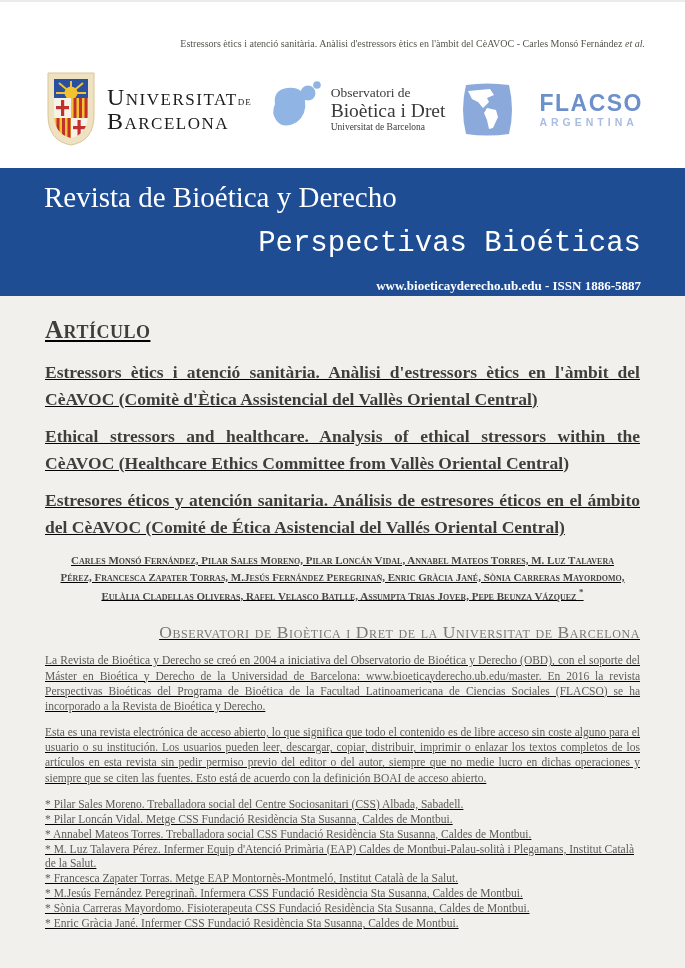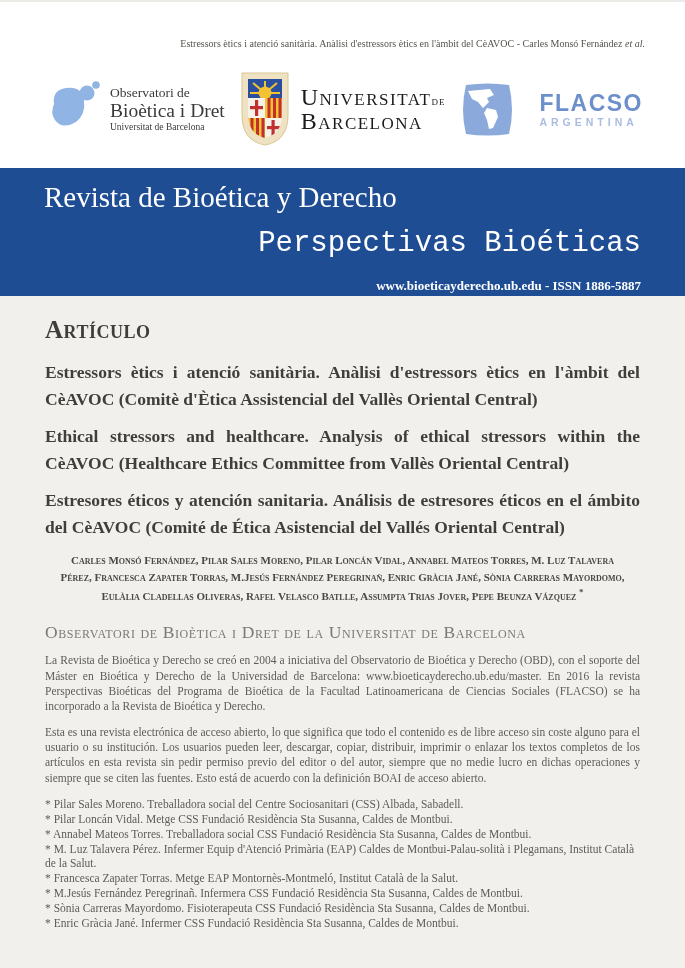--- a/index.html
+++ b/index.html
@@ -38,50 +38,37 @@
   .flacso-name { font-size:23px; font-weight:bold; color:#6d90cb; letter-spacing:1.5px; }
   .flacso-sub { font-size:10.5px; font-weight:bold; color:#a9bce1; letter-spacing:4px; }
 
   
   .banner { background:#1f4d94; color:#ffffff; margin-top:20px; padding:13px 44px 2px 44px; }
   .banner-title { font-size:29px; }
   .banner-subtitle { font-size:29px; text-align:right; margin-top:13px;font-family:Liberation Mono, monospace; }
   .banner-meta { font-size:13px; font-weight:bold; text-align:right; margin-top:18px; }
 
   
-  .content { background:#f1f0ed; flex:1; padding:16px 45px 0 45px; overflow:hidden; }
+  .content { background:#f1f0ed; flex:1; padding:16px 45px 0 45px; overflow:hidden;text-decoration:underline; }
   .kicker { font-size:25px; font-weight:bold; font-variant:small-caps; color:#3f3e3b; letter-spacing:0.5px; margin:4px 0 15px; }
   .title { font-size:17.5px; font-weight:bold; color:#3f3e3b; text-align:justify; line-height:1.52; margin:0 0 11px; }
   .authors { font-size:11px; font-weight:bold; font-variant:small-caps; text-align:center; color:#4a4845; line-height:1.55; margin:5px 14px 0; }
   .authors .sup { font-variant:normal; vertical-align:super; font-size:9px; }
-  .obd-heading { font-size:17.5px; font-weight:normal; font-variant:small-caps; text-align:left; color:#7b7974; letter-spacing:0.6px; margin:18px 0 10px; }
+  .obd-heading { font-size:17.5px; font-weight:normal; font-variant:small-caps; text-align:right; color:#7b7974; letter-spacing:0.6px; margin:18px 0 10px; }
   .para { font-size:11.5px; color:#5e5c57; text-align:justify; line-height:1.32; margin:0 0 11px; }
   .footnotes { margin-top:2px; font-size:11.5px; color:#5e5c57; line-height:1.3; }
 </style>
 </head>
 <body>
 
 <div class="running-head">
   <div><span>Estressors ètics i atenció sanitària. Anàlisi d'estressors ètics en l'àmbit del CèAVOC - Carles Monsó Fernández </span><span class="etal">et al.</span></div>
 </div>
 
 <div class="logos-row">
-
-  <div class="logo logo-obd">
-    <svg width="56" height="58" viewBox="0 0 56 58">
-      <path d="M8,24 Q6,10 20,8 Q36,6 38,20 Q40,34 30,42 Q16,50 9,40 Q4,33 8,24 Z" fill="#90b4e4"></path>
-      <circle cx="41" cy="13" r="7.5" fill="#90b4e4"></circle>
-      <circle cx="50" cy="5" r="3.8" fill="#90b4e4"></circle>
-    </svg>
-    <div class="obd-text">
-      <div class="obd-line1">Observatori de</div>
-      <div class="obd-line2">Bioètica i Dret</div>
-      <div class="obd-line3">Universitat de Barcelona</div>
-    </div>
-  </div>
 
   <div class="logo logo-ub">
     <svg width="50" height="76" viewBox="0 0 50 76">
       <path d="M2,2 H48 V44 Q48,70 25,74 Q2,70 2,44 Z" fill="#efe2c2" stroke="#d8c693" stroke-width="1"></path>
       <clipPath id="ubclip">
           <path d="M8,8 H42 V43 Q42,63 25,67 Q8,63 8,43 Z"></path>
         </clipPath>
       <g clip-path="url(#ubclip)">
         <rect x="8" y="8" width="34" height="19" fill="#2b4f9f"></rect>
         <circle cx="25" cy="22" r="6.5" fill="#f2c230"></circle>
@@ -104,20 +91,33 @@
           <rect x="16" y="47" width="3" height="20" fill="#c2302e"></rect>
           <rect x="21.5" y="47" width="3" height="20" fill="#c2302e"></rect>
         <rect x="25" y="47" width="17" height="20" fill="#f5f2ea"></rect>
         <rect x="31.5" y="49" width="3.2" height="16" fill="#c2302e"></rect>
           <rect x="27" y="55" width="13" height="3.2" fill="#c2302e"></rect>
       </g>
     </svg>
     <div class="ub-text">
       <div class="ub-line1"><span>Universitat</span><span class="ub-de">de</span></div>
       <div class="ub-line2">Barcelona</div>
+    </div>
+  </div>
+
+  <div class="logo logo-obd">
+    <svg width="56" height="58" viewBox="0 0 56 58">
+      <path d="M8,24 Q6,10 20,8 Q36,6 38,20 Q40,34 30,42 Q16,50 9,40 Q4,33 8,24 Z" fill="#90b4e4"></path>
+      <circle cx="41" cy="13" r="7.5" fill="#90b4e4"></circle>
+      <circle cx="50" cy="5" r="3.8" fill="#90b4e4"></circle>
+    </svg>
+    <div class="obd-text">
+      <div class="obd-line1">Observatori de</div>
+      <div class="obd-line2">Bioètica i Dret</div>
+      <div class="obd-line3">Universitat de Barcelona</div>
     </div>
   </div>
 
   <div class="logo logo-flacso">
     <svg width="55" height="55" viewBox="0 0 55 55">
       <path d="M6,3 Q27.5,0 49,3 Q55,27.5 49,52 Q27.5,55 6,52 Q0,27.5 6,3 Z" fill="#8ba9da"></path>
       <path d="M8,9 L30,7 L34,13 L27,16 L29,20 L23,26 L18,20 L12,17 Z" fill="#ffffff"></path>
       <path d="M27,26 L36,28 L38,35 L33,46 L29,47 L27,38 L24,31 Z" fill="#ffffff"></path>
     </svg>
     <div class="flacso-text">

